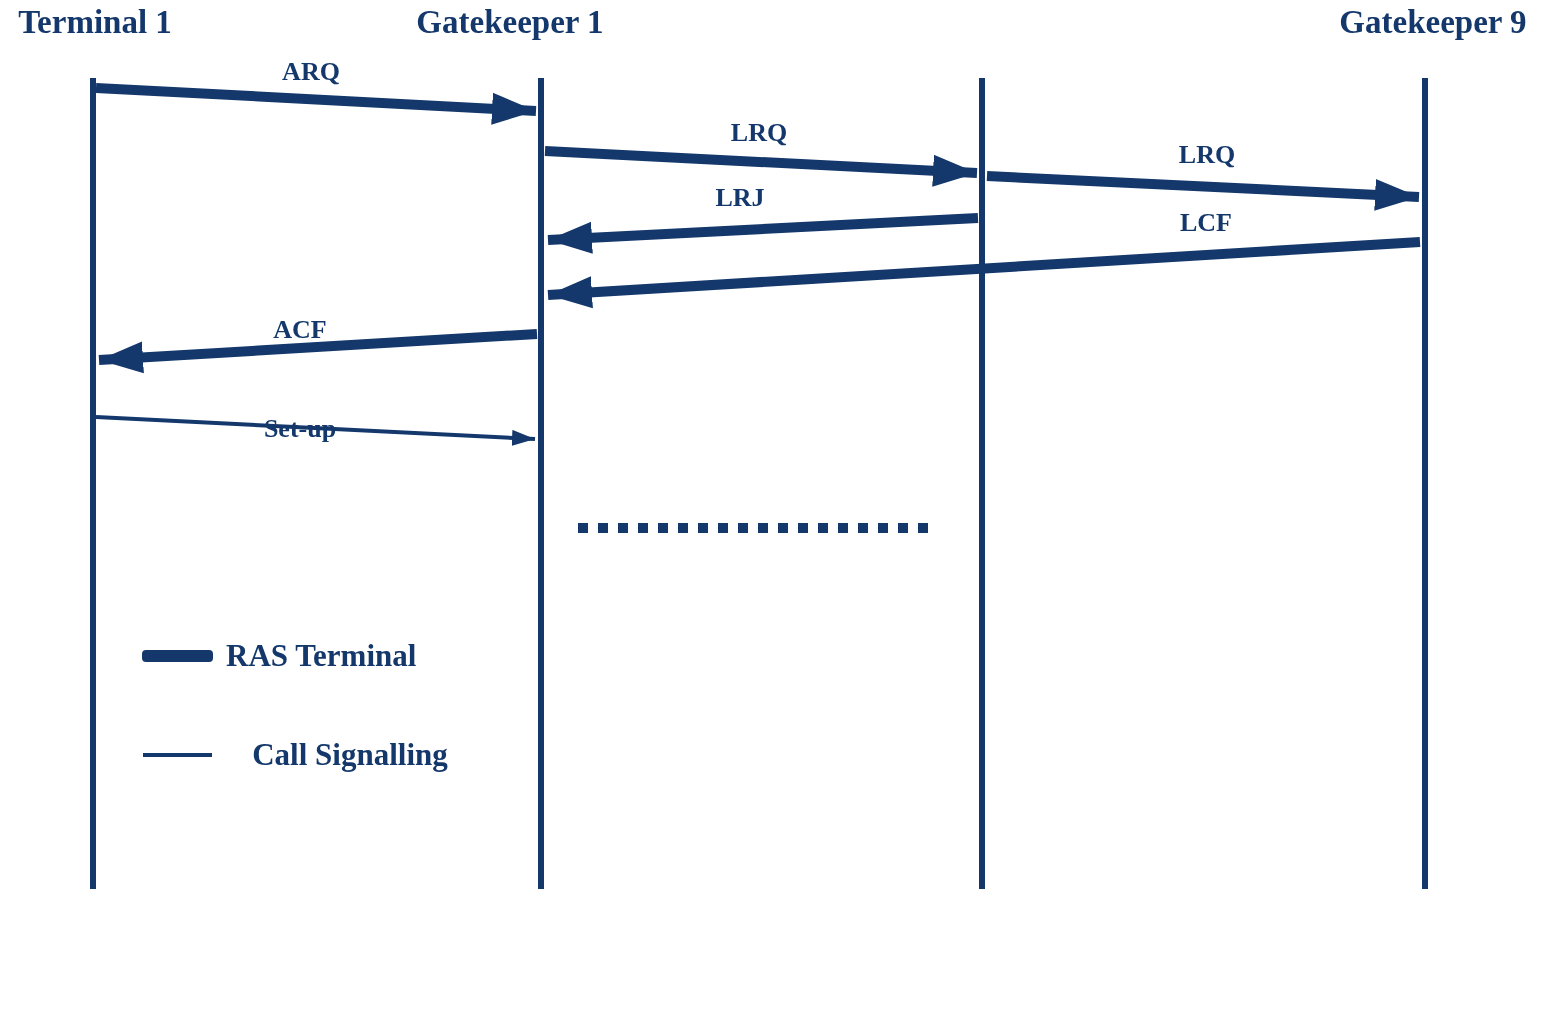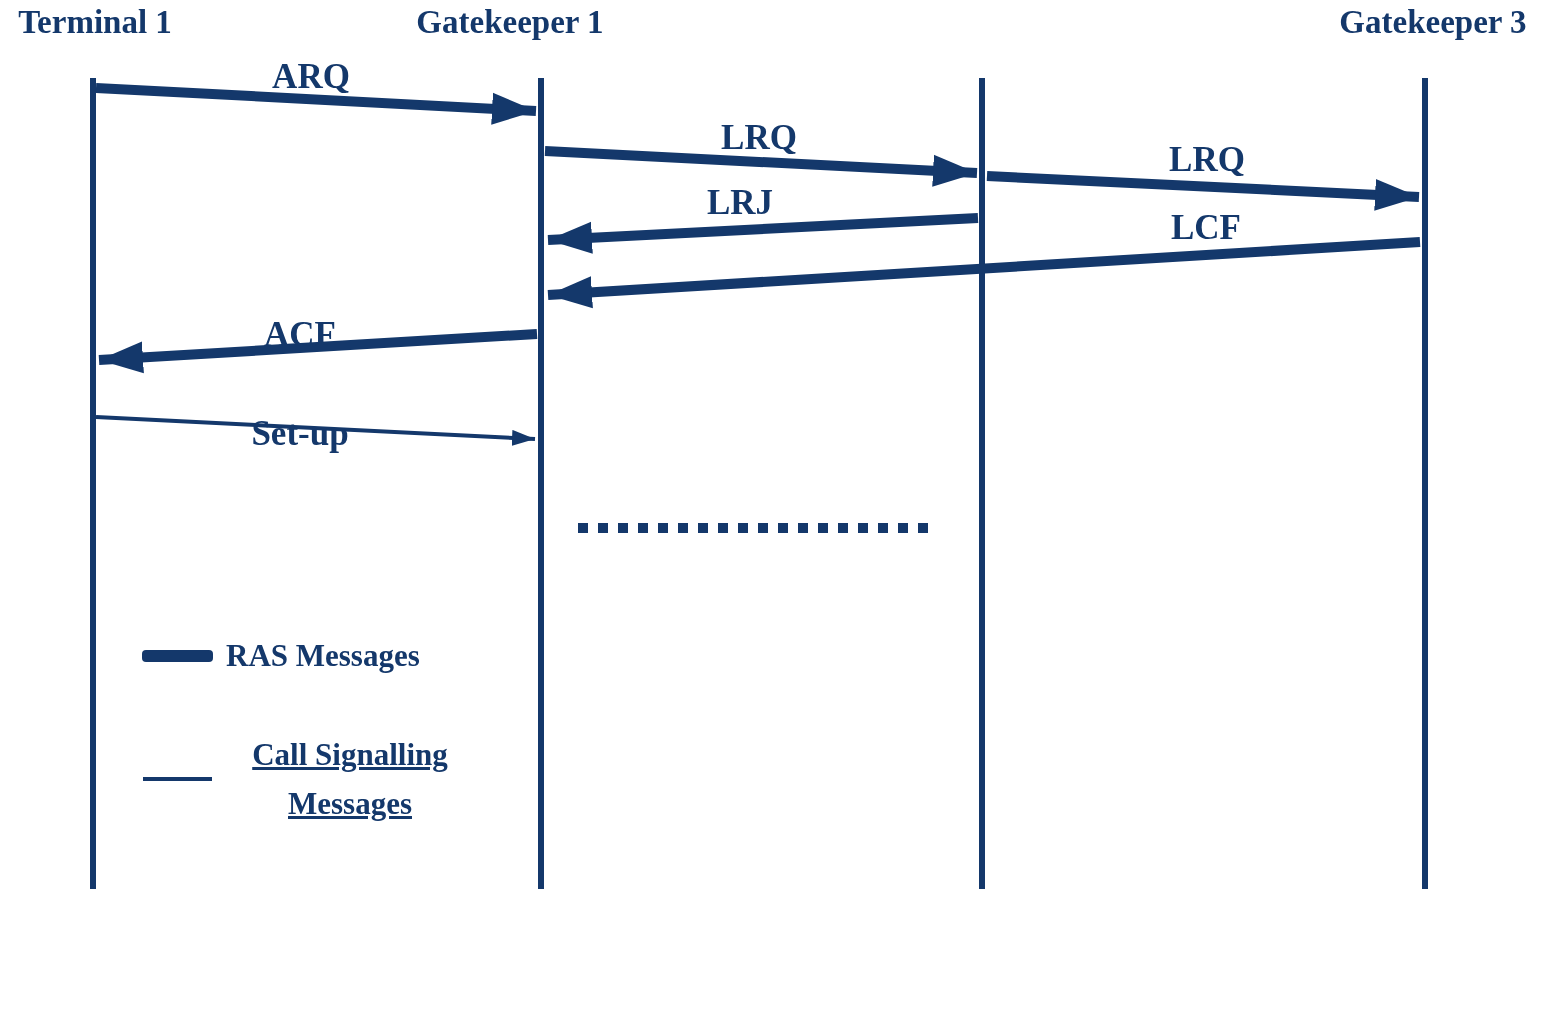--- a/index.html
+++ b/index.html
@@ -26,32 +26,32 @@
     top: 4px;
     transform: translateX(-50%);
     font-size: 33px;
     font-weight: bold;
     white-space: nowrap;
     line-height: 1.1;
   }
   .msg-label {
     position: absolute;
     transform: translateX(-50%);
-    font-size: 35px;
+    font-size: 26px;
     font-weight: bold;
     white-space: nowrap;
     line-height: 1.1;
   }
   .legend-item {
     position: absolute;
     display: flex;
     align-items: center;
   }
   .legend-item-ras { left: 142px; top: 637px; gap: 13px; }
-  .legend-item-signalling { left: 143px; top: 730px; gap: 12px; text-decoration: underline; }
+  .legend-item-signalling { left: 143px; top: 730px; gap: 12px; }
   .swatch-thick {
     display: inline-block;
     width: 71px; height: 12px;
     background: var(--ink);
     border-radius: 4px;
     flex: 0 0 auto;
   }
   .swatch-thin {
     display: inline-block;
     width: 69px; height: 4px;
@@ -101,35 +101,34 @@
         <line x1="537" y1="334" x2="99" y2="360" stroke="currentColor" stroke-width="10" marker-end="url(#arrow-ras)"></line>
         <line x1="96" y1="417" x2="535" y2="439" stroke="currentColor" stroke-width="4" marker-end="url(#arrow-signalling)"></line>
       </g>
     <g id="g-separator">
         <line x1="578" y1="528" x2="928" y2="528" stroke="currentColor" stroke-width="10" stroke-dasharray="10 10"></line>
       </g>
   </svg>
 
   <div class="node-label" style="left: 95px;">Terminal 1</div>
   <div class="node-label" style="left: 510px;">Gatekeeper 1</div>
-  <div class="node-label" style="left: 1433px;">Gatekeeper 3</div>
+  <div class="node-label" style="left: 1433px;">Gatekeeper 9</div>
 
   <div class="msg-label" style="left: 311px; top: 58px;">ARQ</div>
   <div class="msg-label" style="left: 759px; top: 119px;">LRQ</div>
   <div class="msg-label" style="left: 1207px; top: 141px;">LRQ</div>
   <div class="msg-label" style="left: 740px; top: 184px;">LRJ</div>
   <div class="msg-label" style="left: 1206px; top: 203px; margin-top: 6px;">LCF</div>
   <div class="msg-label" style="left: 300px; top: 304px; margin-top: 12px;">ACF</div>
   <div class="msg-label" style="left: 300px; top: 387px; margin-top: 28px;">Set-up</div>
 
   <div class="legend-item legend-item-ras">
     <span class="swatch-thick"></span>
-    <span class="legend-text">RAS Messages</span>
+    <span class="legend-text">RAS Terminal</span>
   </div>
   <div class="legend-item legend-item-signalling">
     <span class="swatch-thin"></span>
     <div class="legend-text-block">
       <div>Call Signalling</div>
-      <div>Messages</div>
     </div>
   </div>
 
 </div>
 
 </body></html>

